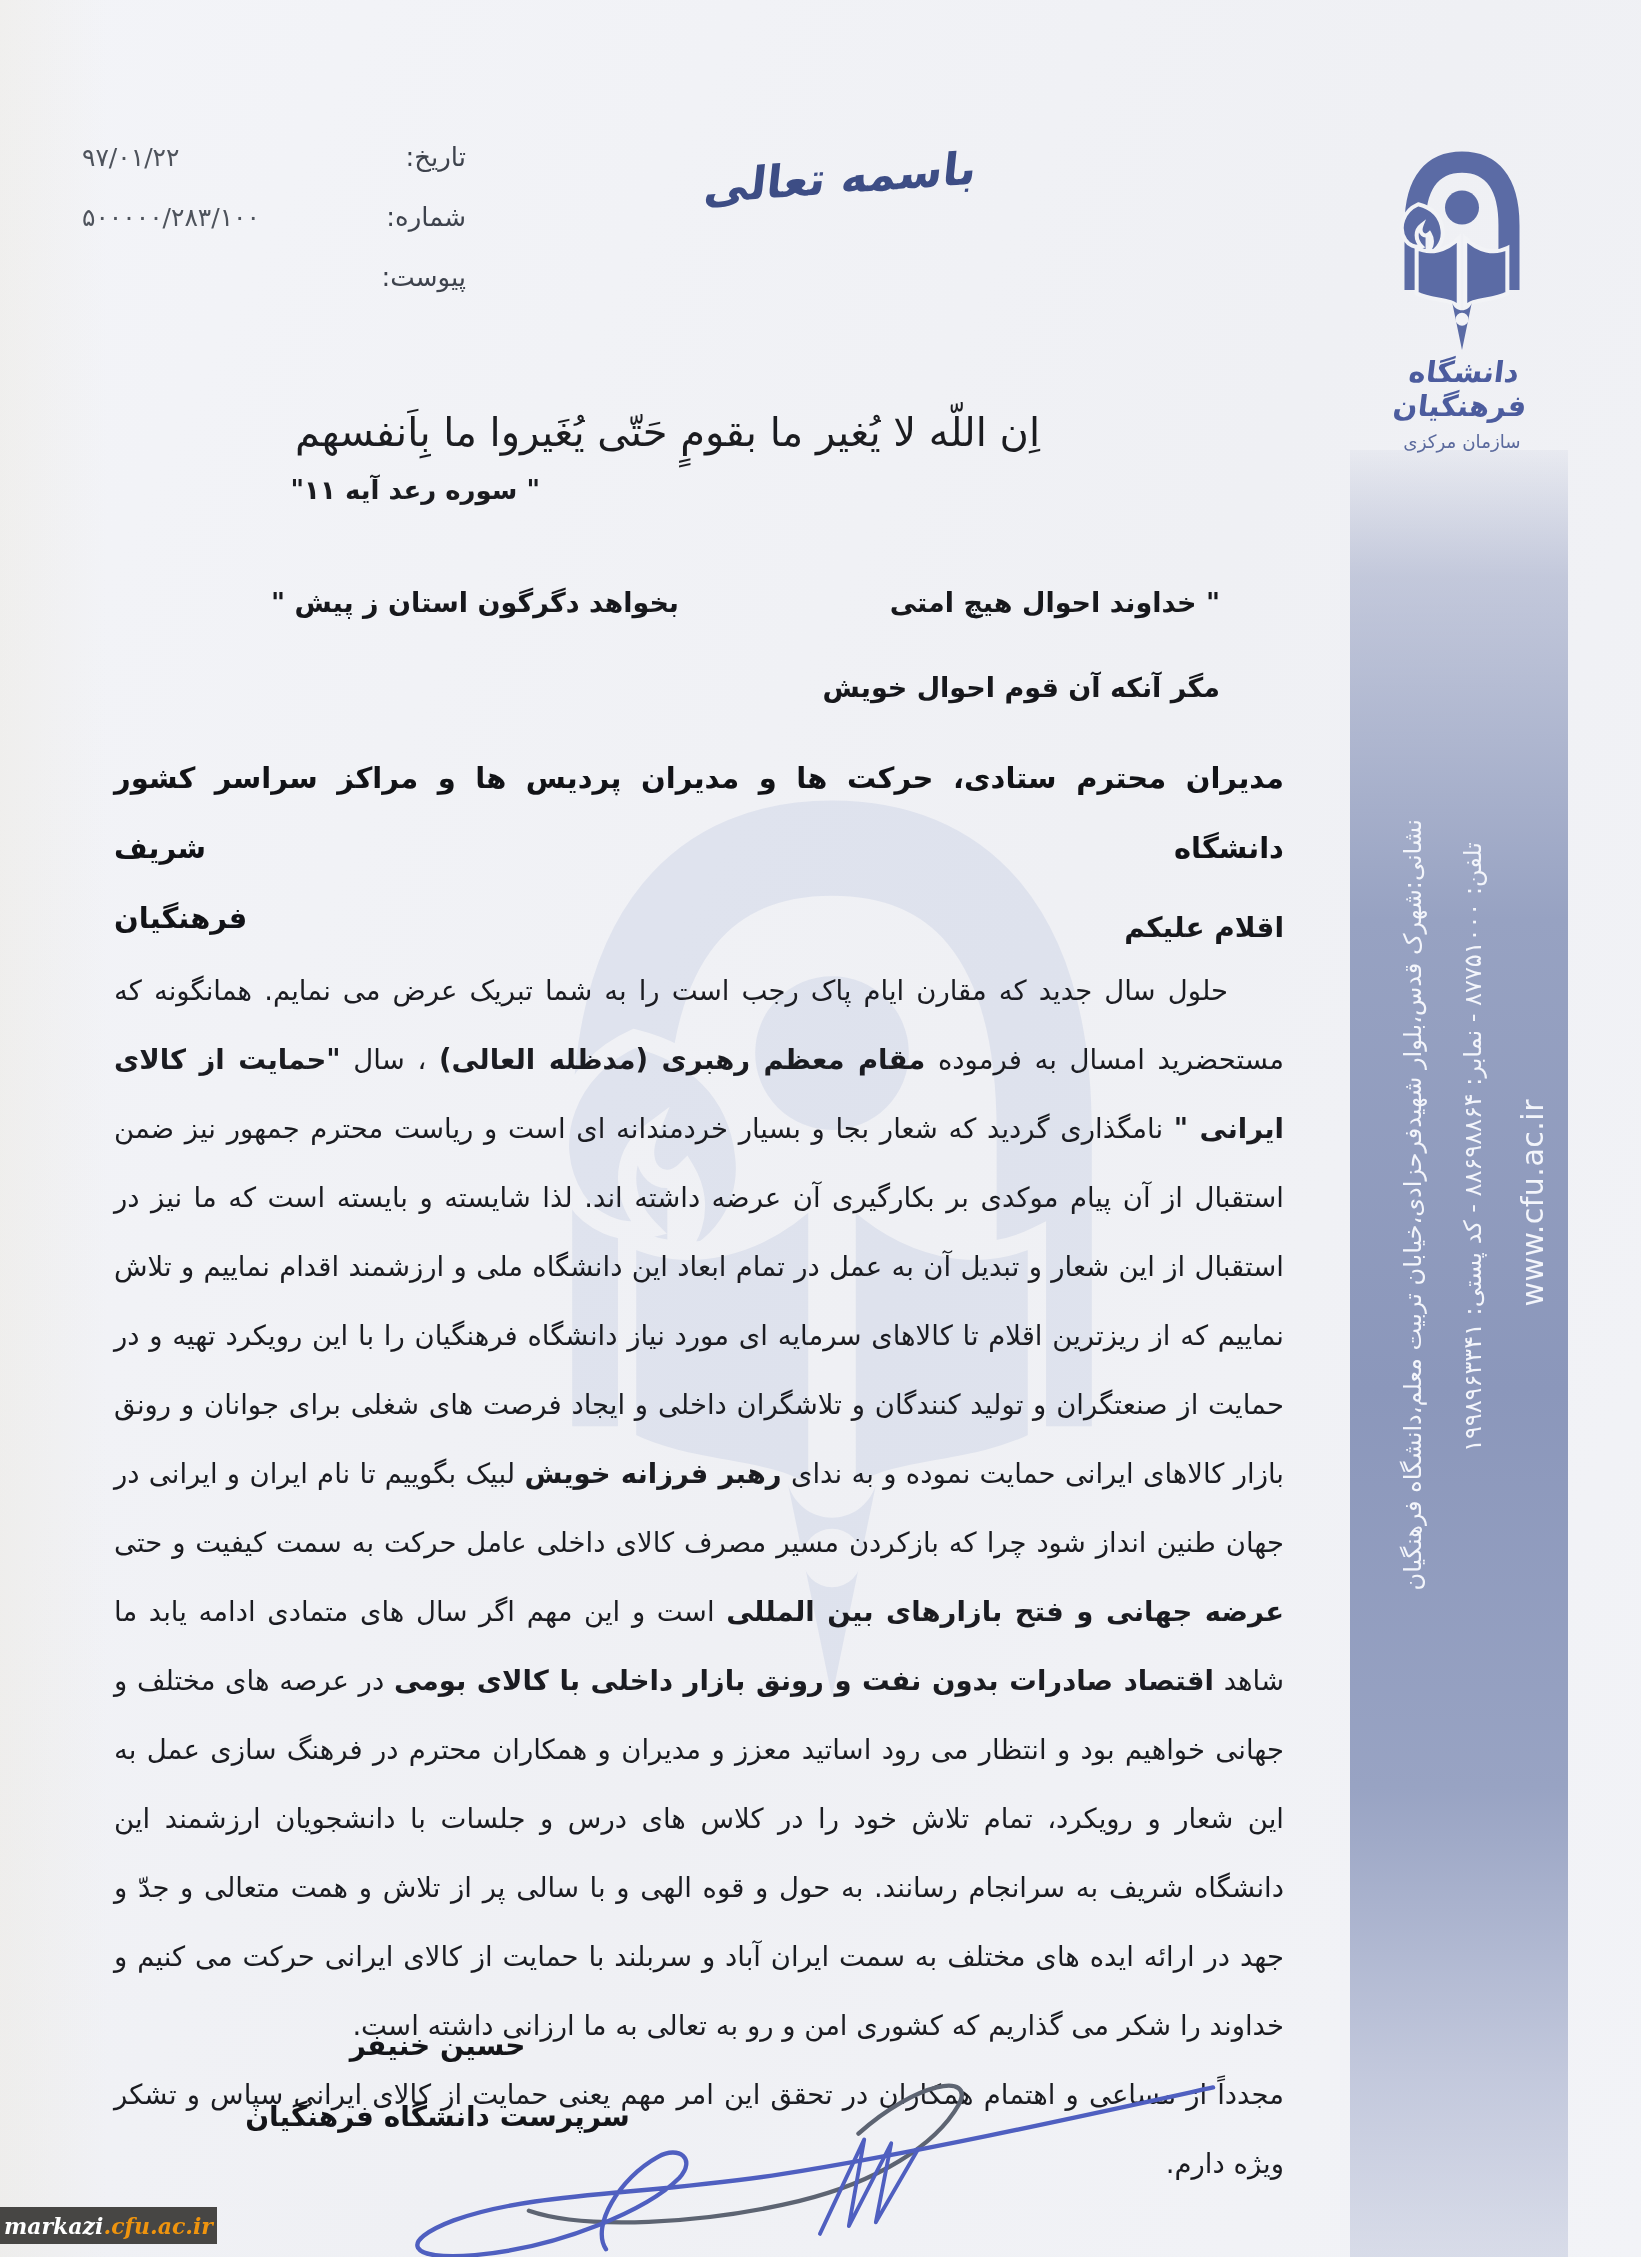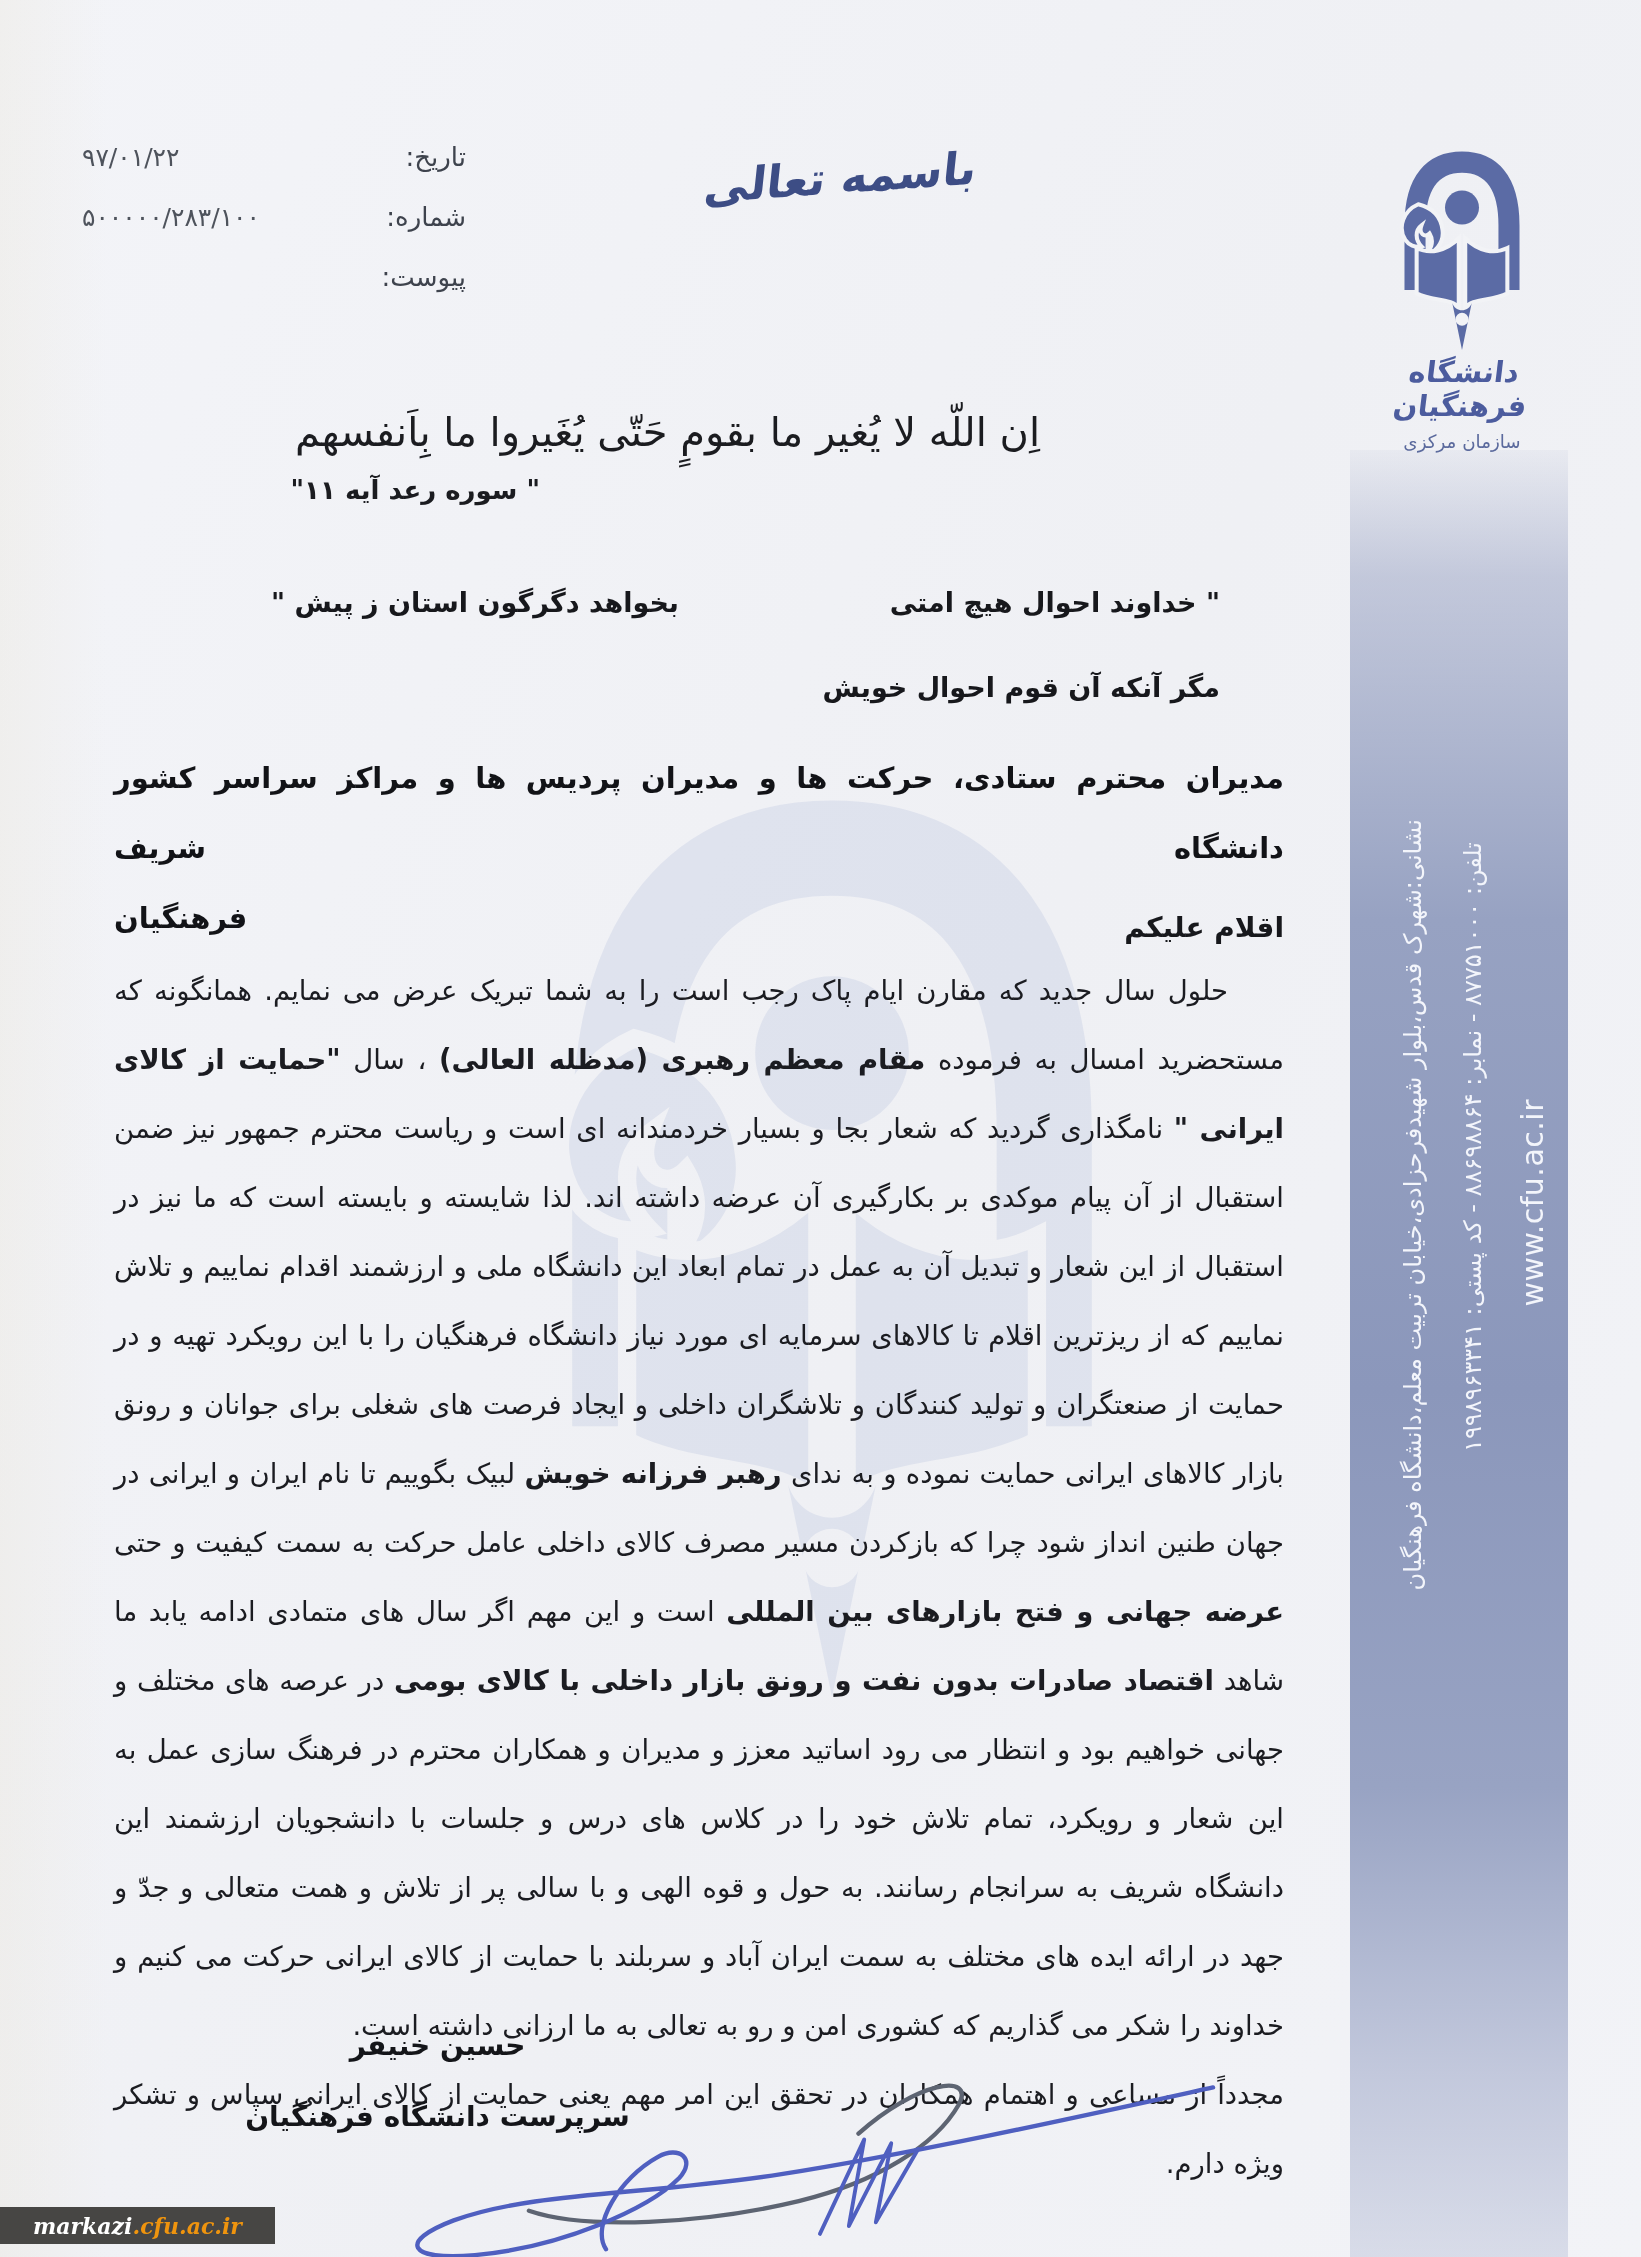--- a/index.html
+++ b/index.html
@@ -71,21 +71,21 @@
   .band-rot{position:absolute;top:0;left:0;width:1807px;height:218px;
     transform:rotate(-90deg) translateX(-1807px);transform-origin:0 0;
     direction:rtl;color:#f3f5fb;padding-top:33px;box-sizing:border-box;}
   .band-line{white-space:nowrap;line-height:60px;text-align:right;}
   .band-address{font-size:24px;padding-right:369px;}
   .band-contact{font-size:24px;padding-right:392px;}
   .band-site{font-size:30px;padding-right:649px;direction:ltr;letter-spacing:0.5px;}
 
   
   .footer-badge{position:absolute;left:0;top:2207px;height:37px;background:#474644;
-    display:flex;align-items:center;padding:0 33px;direction:ltr;
+    display:flex;align-items:center;padding:0 4px;direction:ltr;
     font-family:"DejaVu Serif",serif;font-style:italic;font-weight:bold;font-size:22px;}
   .badge-site{color:#ffffff;}
   .badge-domain{color:#ef940e;}
 </style>
 </head>
 <body>
 
 <svg width="0" height="0" style="position:absolute">
   <defs>
     <g id="emblem">

